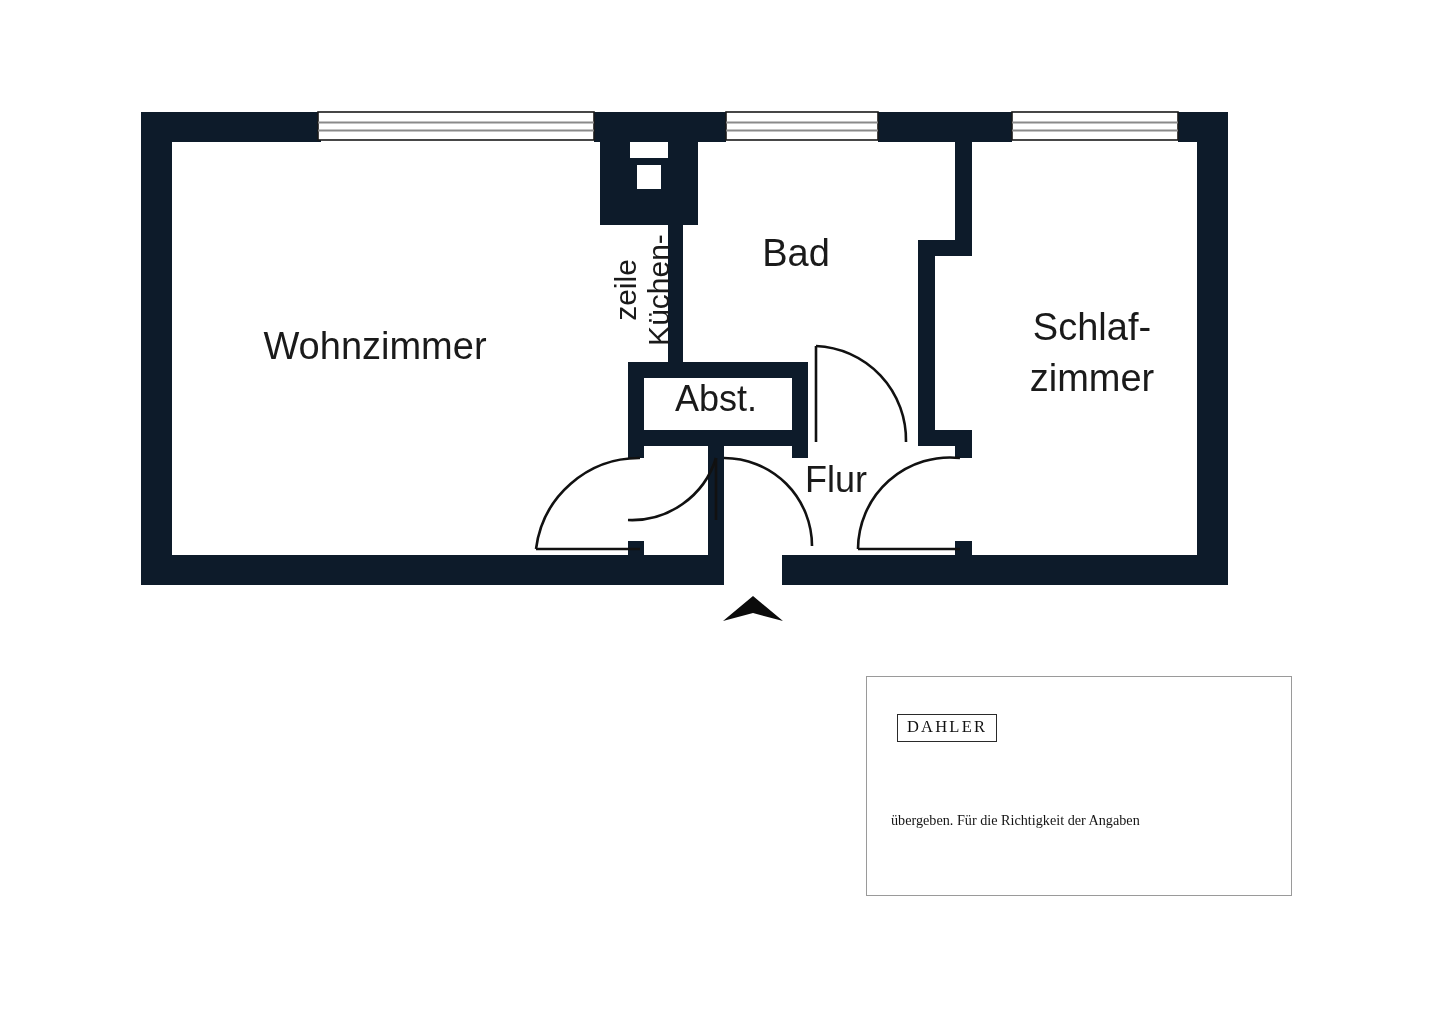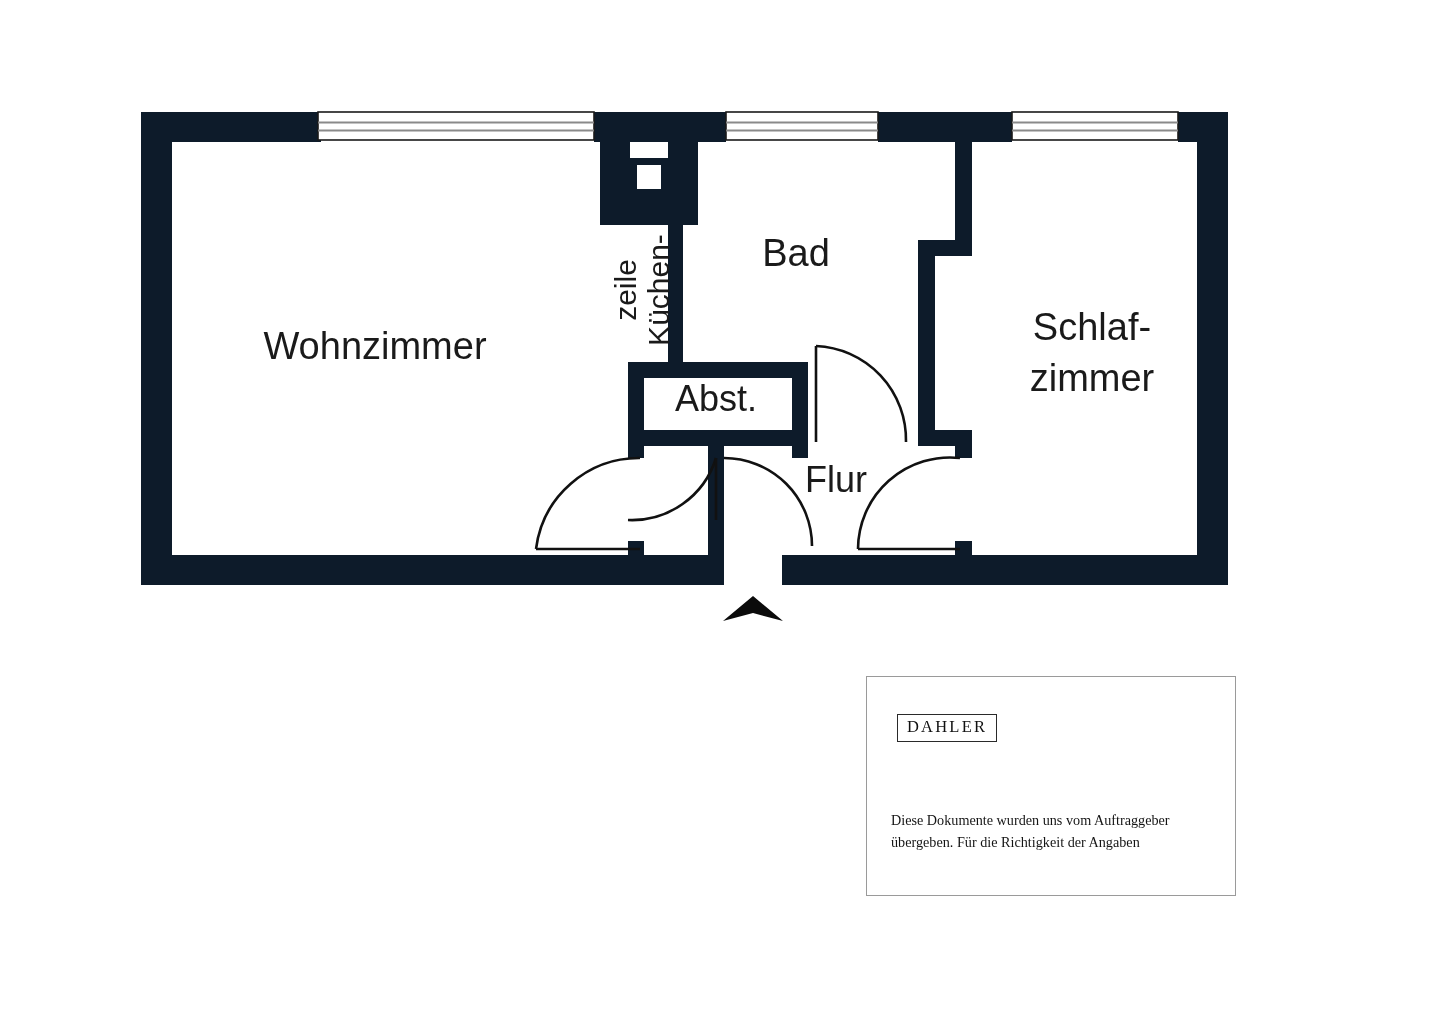--- a/index.html
+++ b/index.html
@@ -65,21 +65,21 @@
     stroke-width: 2.2;
   }
   .entry-arrow {
     fill: #0b0b0b;
   }
   
   #disclaimer-card {
     position: absolute;
     left: 866px;
     top: 676px;
-    width: 370px;
+    width: 426px;
     height: 220px;
     box-sizing: border-box;
     border: 1px solid #9a9a9a;
     background: #ffffff;
   }
   #brand-logo-box {
     position: absolute;
     left: 30px;
     top: 37px;
     border: 1px solid #2a2a2a;
@@ -236,16 +236,15 @@
         <text class="room-label-rot" x="660" y="299" text-anchor="middle">Küchen-</text>
         <text class="room-label-rot" x="660" y="266" text-anchor="middle">zeile</text>
       </g>
     </g>
   </svg>
 </div>
 
 <div id="disclaimer-card">
   <div id="brand-logo-box">DAHLER</div>
   <div id="disclaimer-text">
-    <p>Diese Dokumente wurden uns vom Auftraggeber</p>
     <p>übergeben. Für die Richtigkeit der Angaben</p>
   </div>
 </div>
 
 </body></html>

